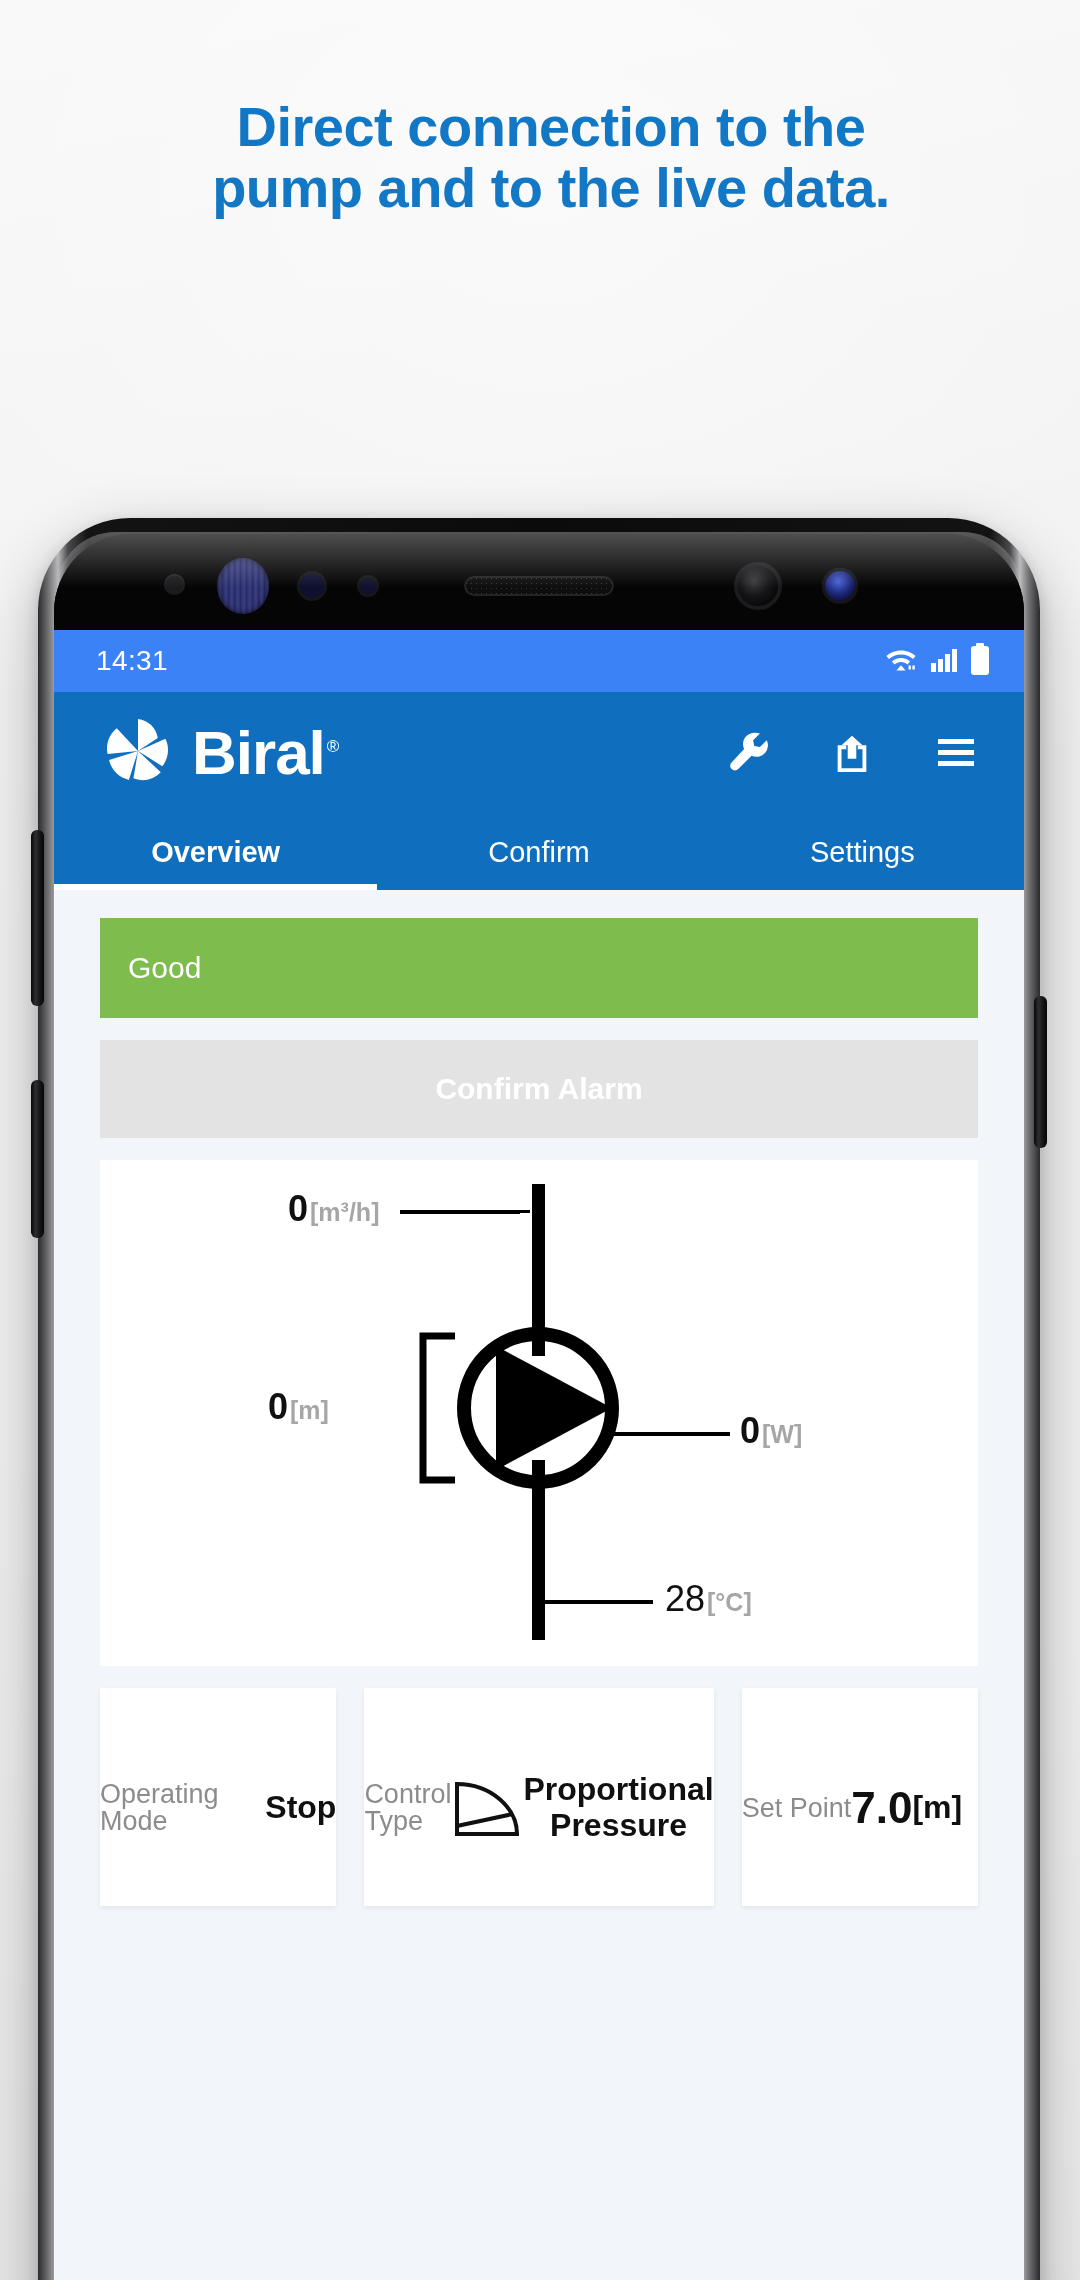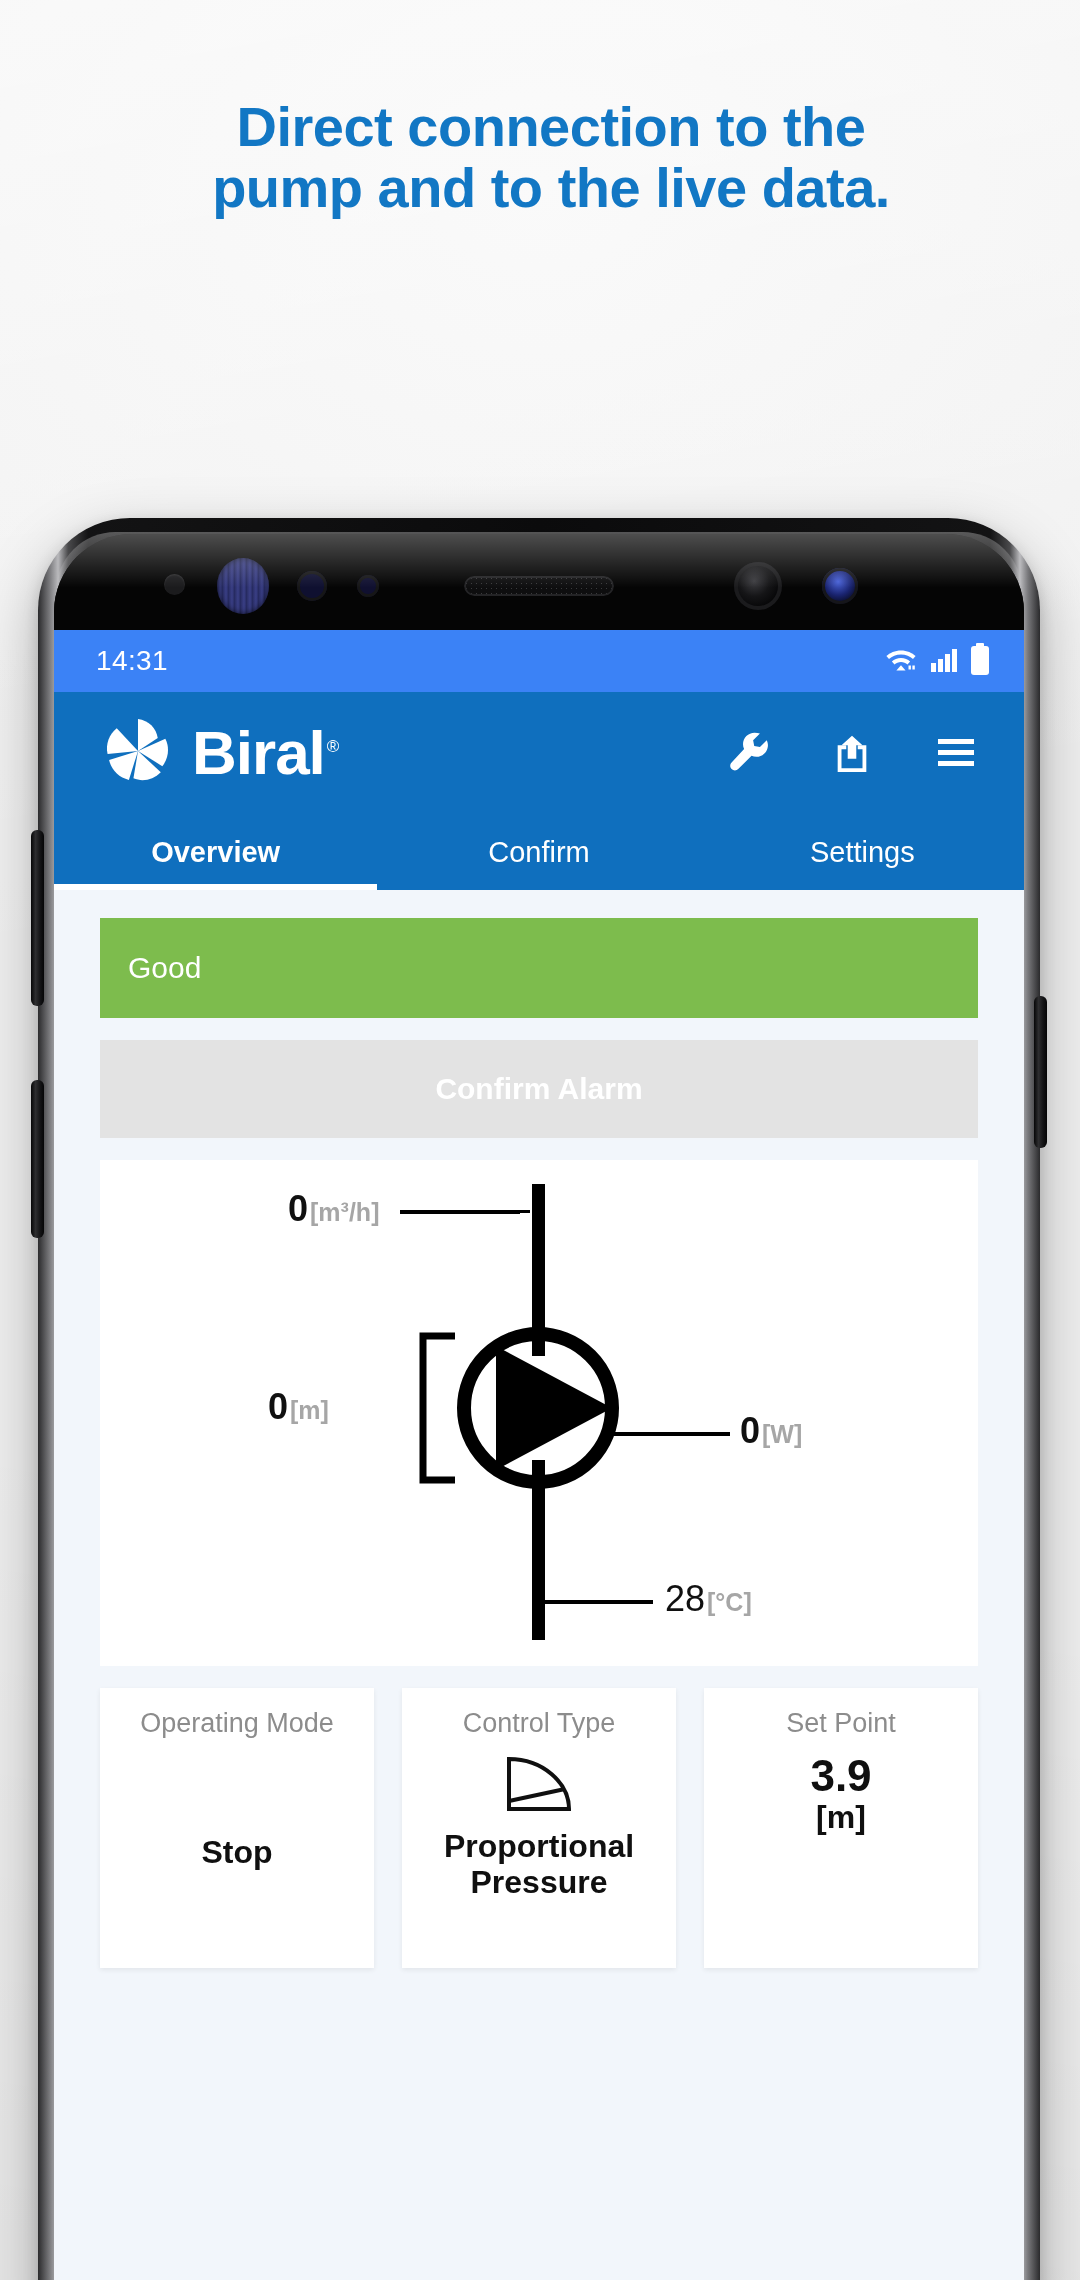--- a/index.html
+++ b/index.html
@@ -263,24 +263,24 @@
   .diagram-card svg { display: block; }
 
   .cards-row {
     margin-top: 22px;
     display: flex;
     gap: 28px;
   }
   .info-card {
     flex: 1;
     background: #ffffff;
-    height: 280px;
+    height: 218px;
     box-shadow: 0 2px 5px rgba(0,0,0,0.07);
     display: flex;
-    flex-direction: column;
+    flex-direction: row;
     align-items: center;
     padding-top: 22px;
     box-sizing: border-box;
     cursor: pointer;
   }
   .card-title {
     color: #8c8c8c;
     font-size: 27px;
     font-weight: 400;
     line-height: 1;
@@ -473,21 +473,21 @@
                 <path d="M6 6 C40 6 66 30 66 56 L6 56 Z" fill="none" stroke="#101010" stroke-width="4"></path>
                 <path d="M6 48 L62 36" fill="none" stroke="#101010" stroke-width="4"></path>
               </svg>
             </div>
             <div class="card-value">Proportional Pressure</div>
           </div>
 
           <div class="info-card">
             <div class="card-title">Set Point</div>
             <div style="height:14px"></div>
-            <div class="card-value" style="font-size:44px;">3.9</div>
+            <div class="card-value" style="font-size:44px;">7.0</div>
             <div class="card-unit">[m]</div>
           </div>
 
         </div>
       </div>
     </div>
   </div>
   <div class="bezel-top-gloss"></div>
 </div>
 

